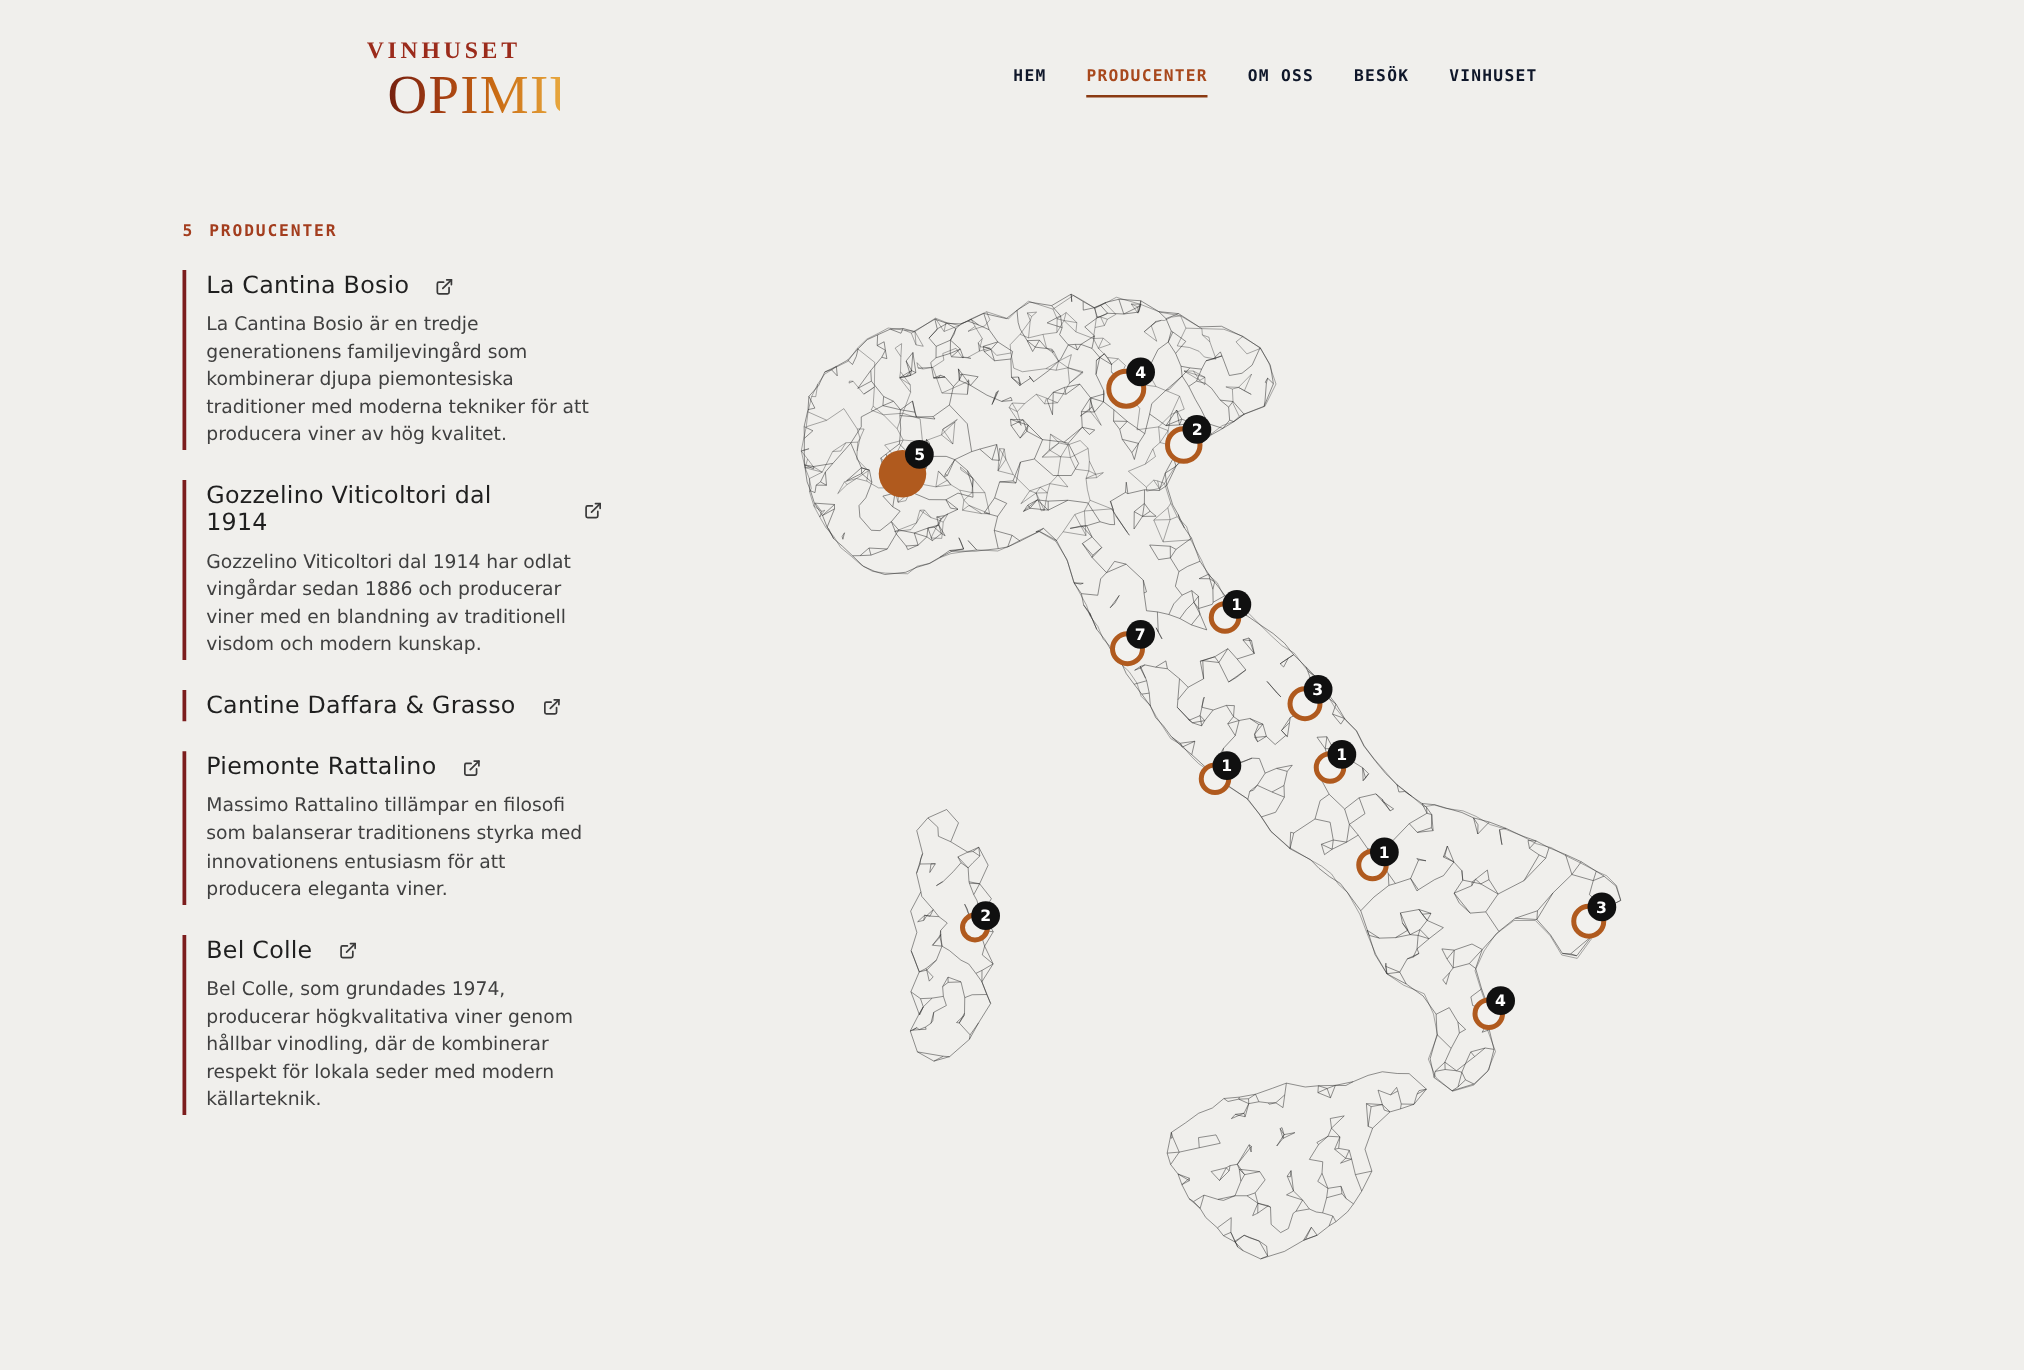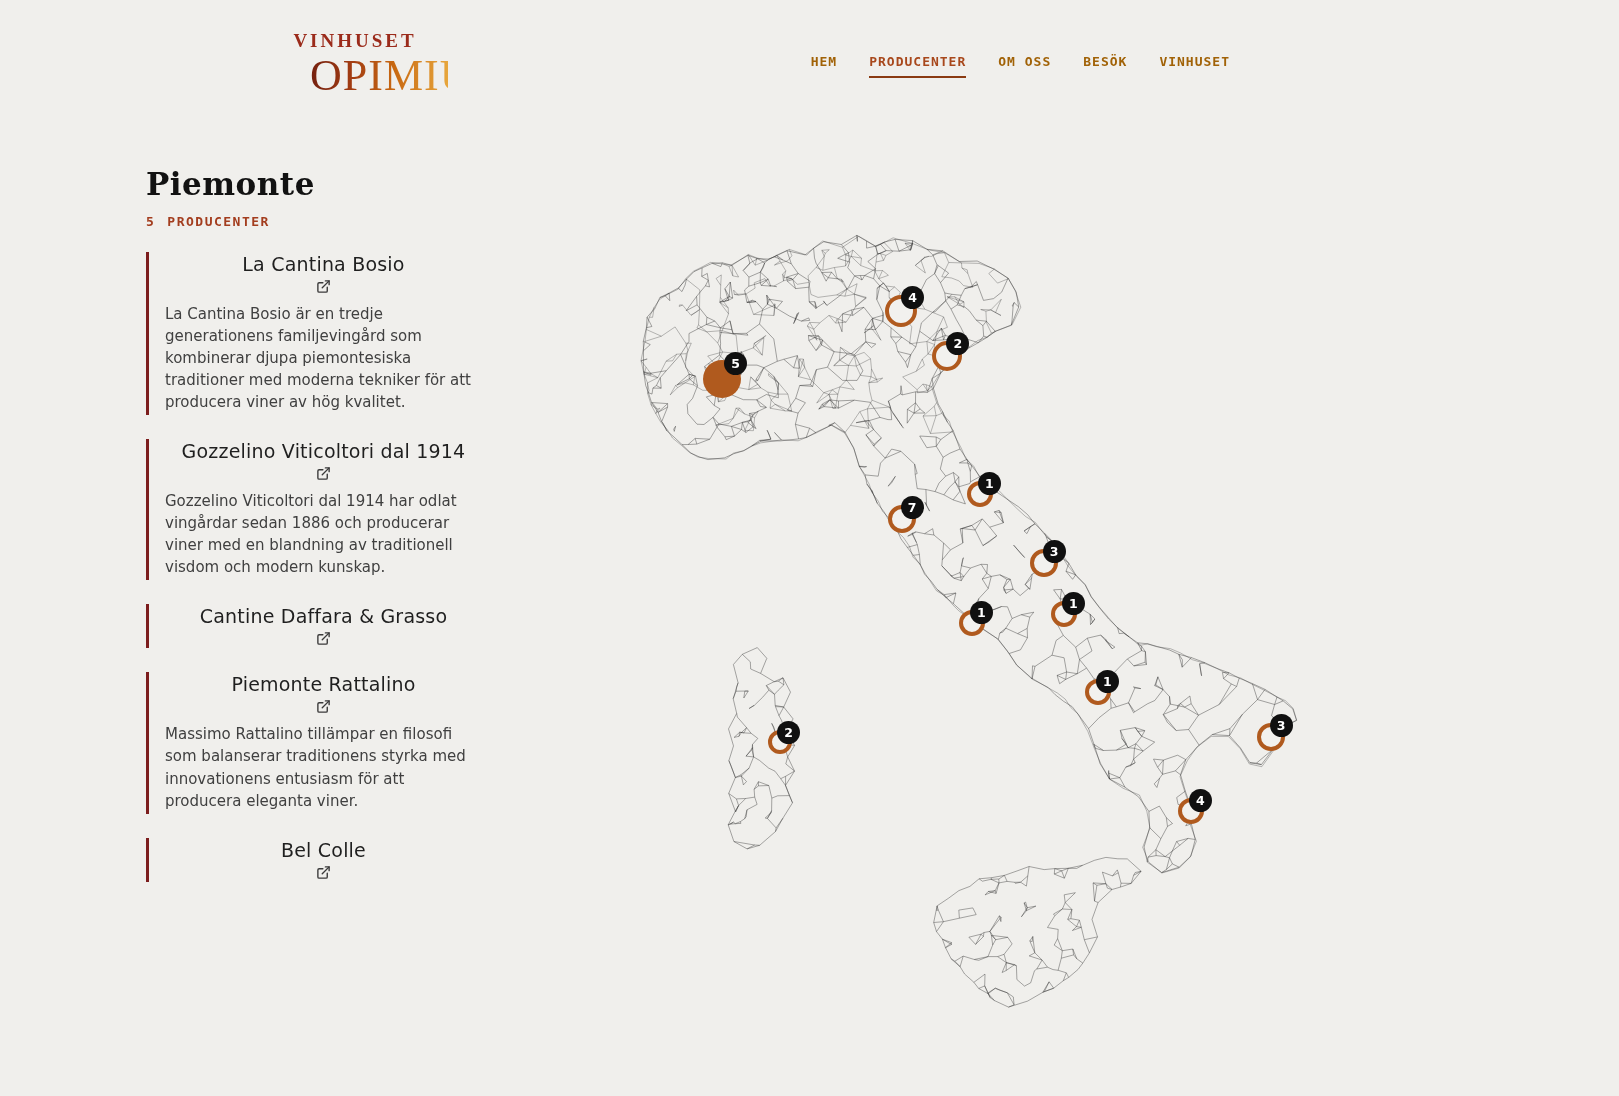--- a/index.html
+++ b/index.html
@@ -32,41 +32,41 @@
   }
   @supports ((-webkit-background-clip:text) or (background-clip:text)){
     .logo-main{
       background:linear-gradient(90deg,#74200f 0%,#a23c12 30%,#c96a12 62%,#e7a63c 100%);
       -webkit-background-clip:text;background-clip:text;color:transparent;
     }
   }
   .nav{position:absolute;top:54px;right:266px;display:flex;gap:32px;align-items:flex-start;}
   .nav-item{
     font-family:"DejaVu Sans Mono","Liberation Mono",monospace;
-    font-size:13px;font-weight:700;letter-spacing:1px;color:#a16207;
+    font-size:13px;font-weight:700;letter-spacing:1px;color:#0f172a;
     padding-bottom:7px;cursor:pointer;white-space:pre;
   }
   .nav-item.active{color:var(--accent);border-bottom:2px solid var(--underline);}
   
   .content{position:absolute;left:146px;top:166px;width:336px;}
   .region-title{
     font-family:"DejaVu Serif","Liberation Serif",serif;
     font-size:31px;font-weight:700;color:#121212;letter-spacing:0.5px;
   }
   .region-count{
     margin-top:12px;display:flex;gap:12px;
     font-family:"DejaVu Sans Mono","Liberation Mono",monospace;
     font-size:13px;font-weight:700;letter-spacing:1.5px;color:#a33d1e;
   }
   .cards{margin-top:23px;}
   .card{
     border-left:3px solid var(--card-border);
     padding:1px 0 2px 16px;margin-bottom:24px;
   }
-  .card-title-row{display:flex;align-items:center;gap:2px;cursor:pointer;flex-direction:column;}
+  .card-title-row{display:flex;align-items:center;gap:21px;cursor:pointer;}
   .card-title{font-size:19px;font-weight:500;color:#1f1f1f;letter-spacing:0.2px;}
   .ext-icon{width:15px;height:15px;flex:0 0 auto;margin-top:2px;}
   .ext-icon svg{width:15px;height:15px;stroke:#3a3a3a;stroke-width:2.2;fill:none;
     stroke-linecap:round;stroke-linejoin:round;}
   .card-desc{margin-top:9px;font-size:15px;line-height:1.47;color:var(--body);}
   
   .map-wrap{position:absolute;left:0;top:0;width:1619px;height:1096px;pointer-events:none;}
   #italy-svg{position:absolute;left:620px;top:228px;width:740px;height:820px;}
   #map-layer{position:absolute;left:0;top:0;width:1619px;height:1096px;}
   .marker{position:absolute;border-radius:50%;pointer-events:auto;cursor:pointer;}
@@ -125,21 +125,20 @@
   <div class="nav">
     <div class="nav-item">HEM</div>
     <div class="nav-item active">PRODUCENTER</div>
     <div class="nav-item">OM OSS</div>
     <div class="nav-item">BESÖK</div>
     <div class="nav-item">VINHUSET</div>
   </div>
 </div>
 
 <div class="content">
-  <div class="region-title">Piemonte</div>
   <div class="region-count">
     <span>5</span>
     <span>PRODUCENTER</span>
   </div>
   <div class="cards">
   <div class="card">
     <div class="card-title-row">
       <span class="card-title">La Cantina Bosio</span>
       <span class="ext-icon">
         <svg viewBox="0 0 24 24">
@@ -197,15 +196,16 @@
     <div class="card-title-row">
       <span class="card-title">Bel Colle</span>
       <span class="ext-icon">
         <svg viewBox="0 0 24 24">
           <path d="M18 13v6a2 2 0 0 1-2 2H5a2 2 0 0 1-2-2V8a2 2 0 0 1 2-2h6"></path>
           <polyline points="15 3 21 3 21 9"></polyline>
           <line x1="10" y1="14" x2="21" y2="3"></line>
         </svg>
       </span>
     </div>
+    <div class="card-desc">Bel Colle, som grundades 1974, producerar högkvalitativa viner genom hållbar vinodling, där de kombinerar respekt för lokala seder med modern källarteknik.</div>
   </div>
 </div>
 </div>
 
 </body></html>

